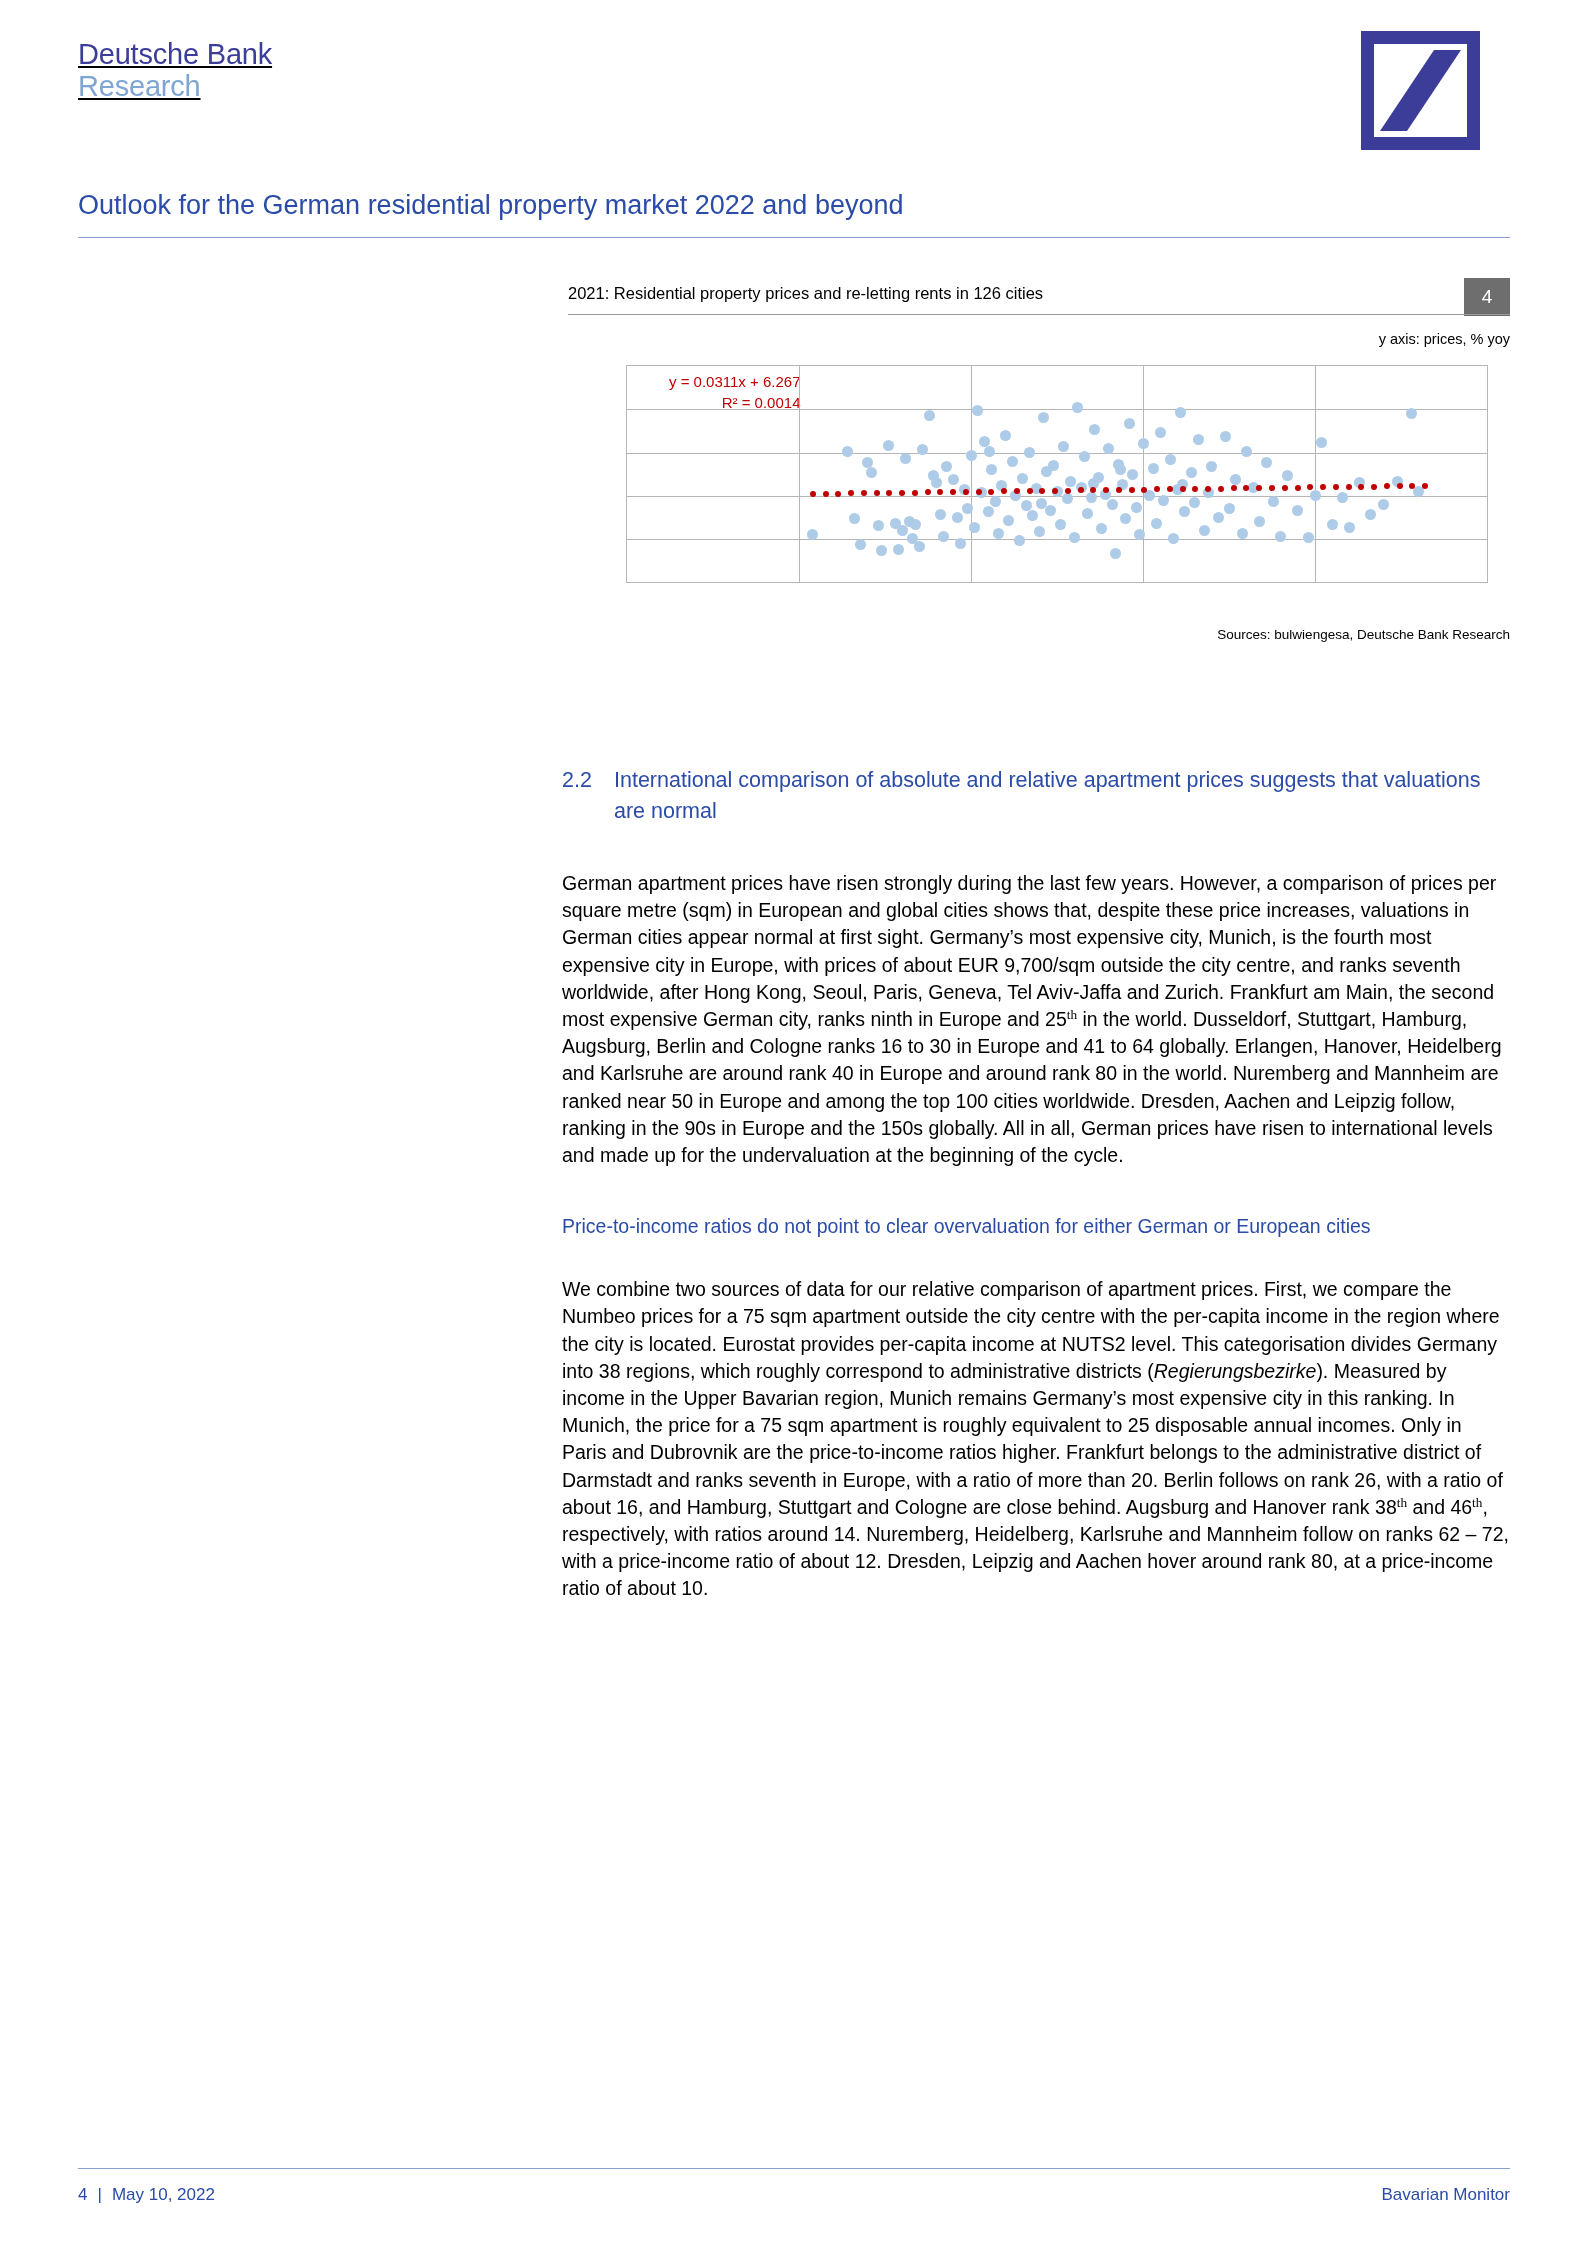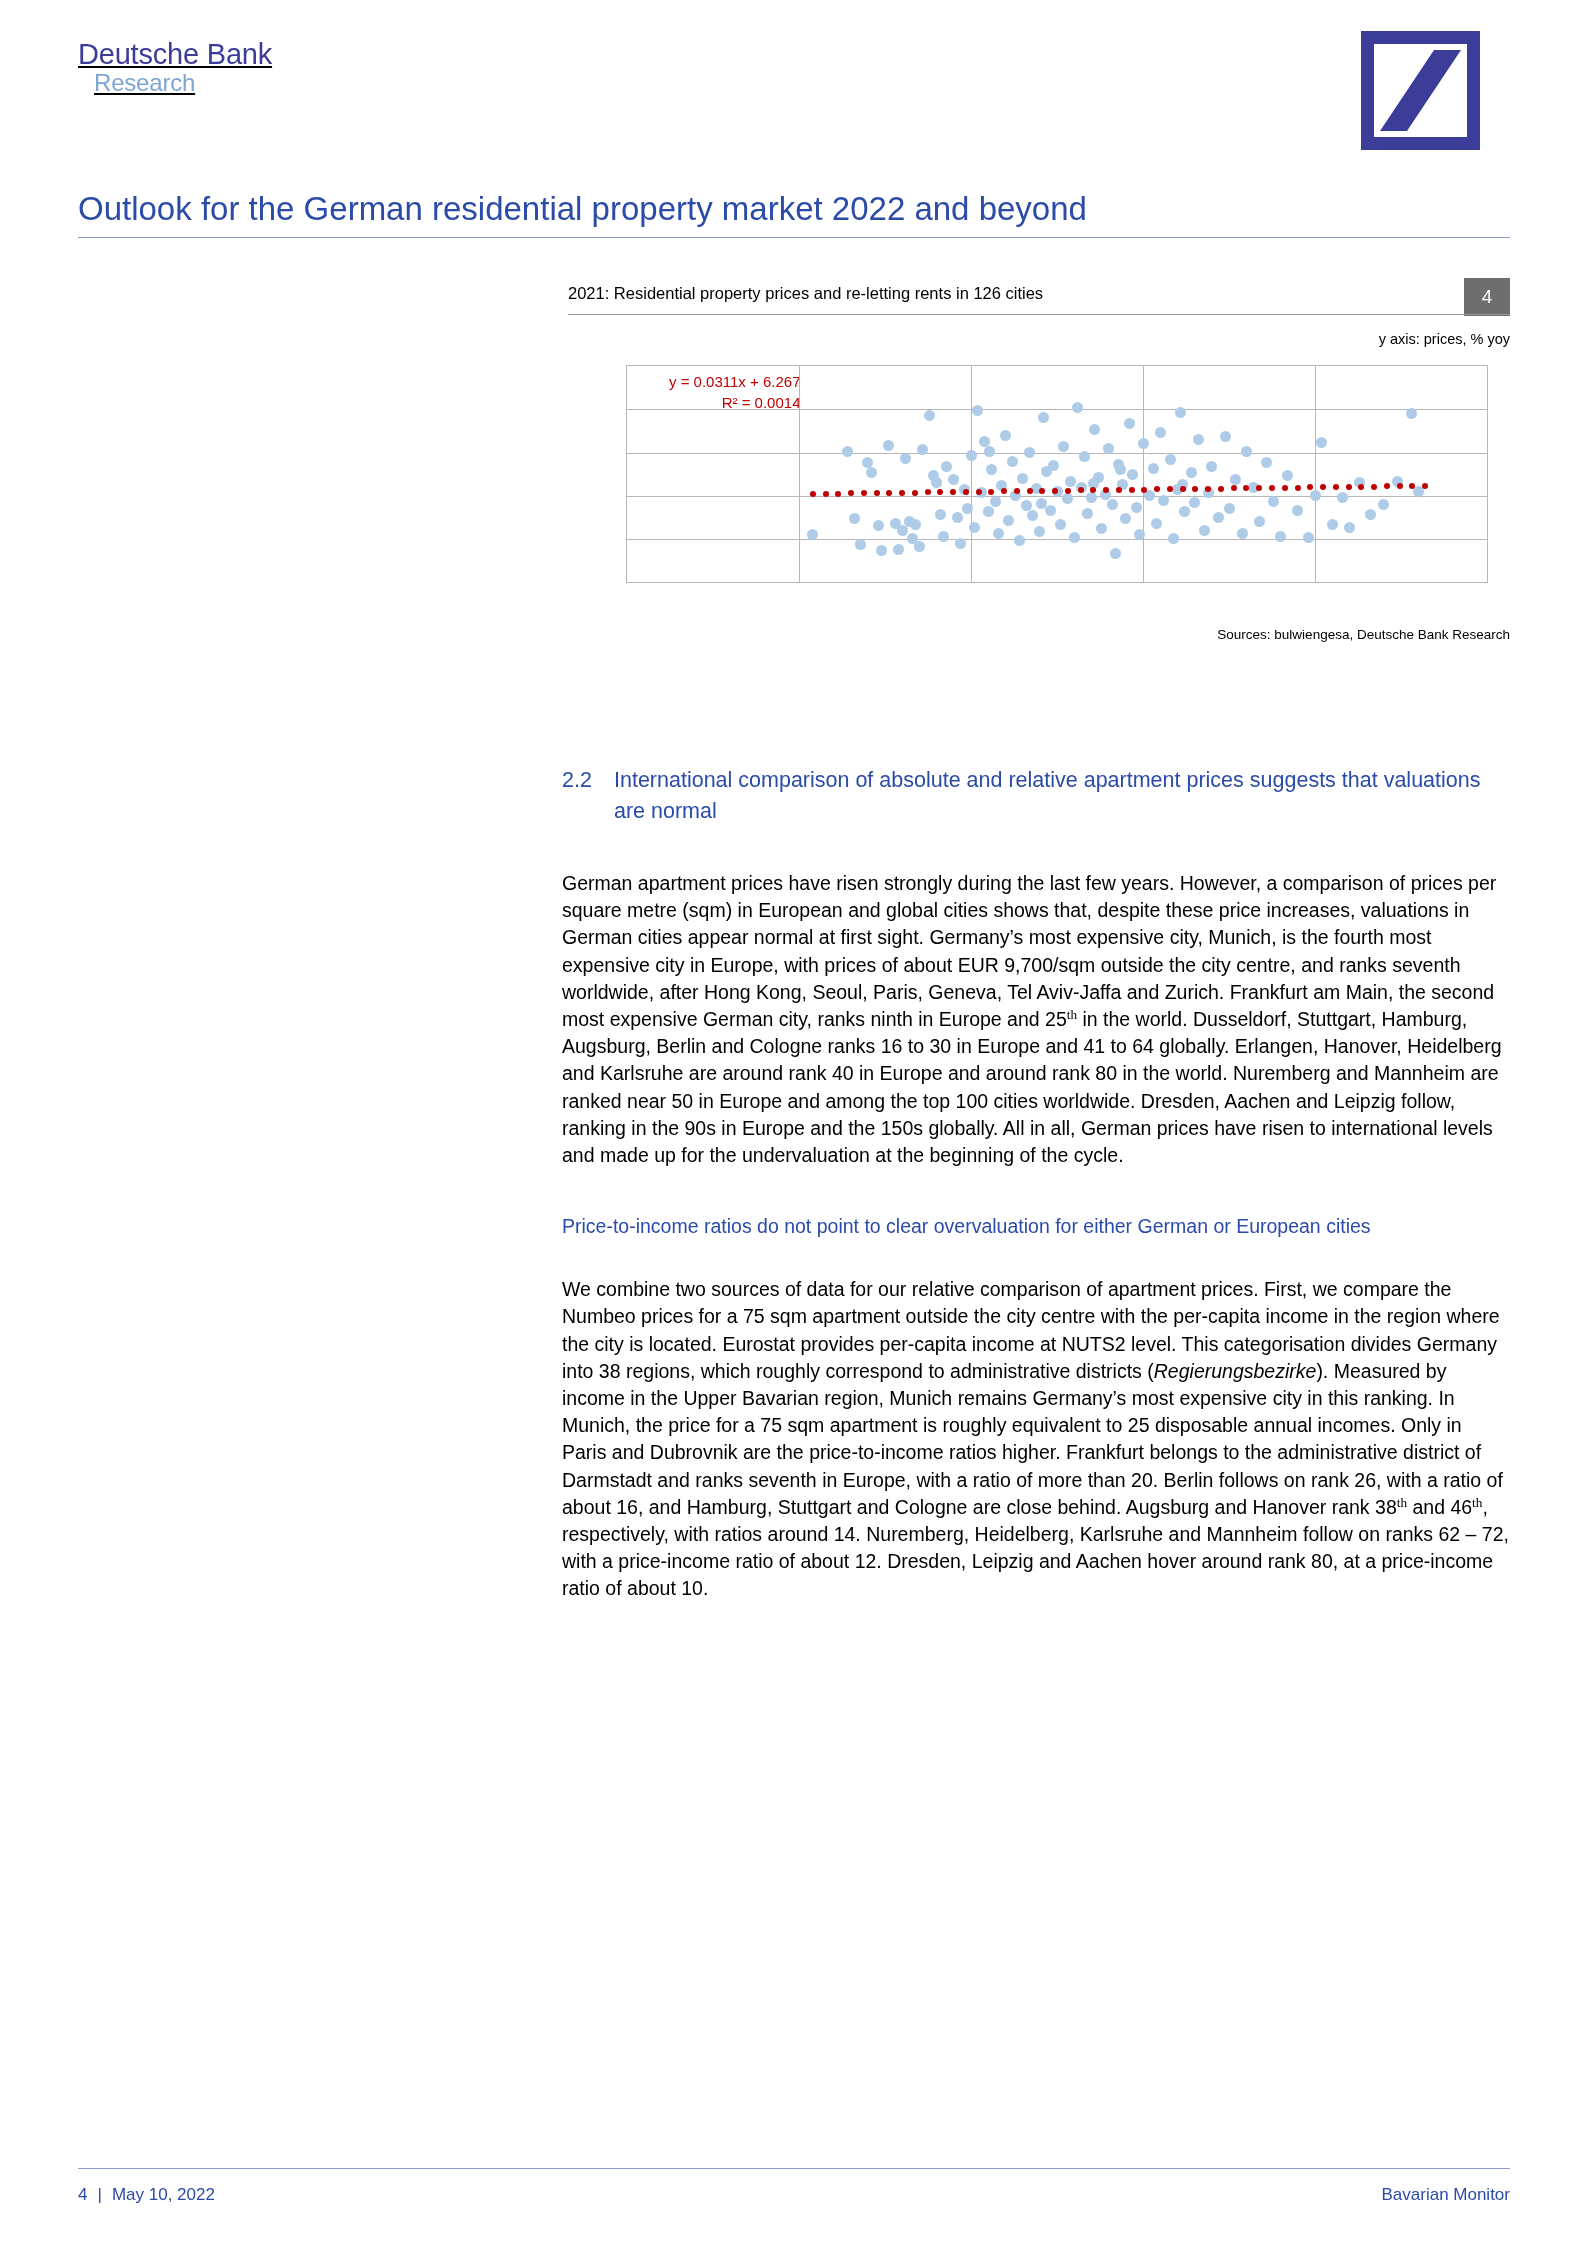--- a/index.html
+++ b/index.html
@@ -29,26 +29,25 @@
     text-decoration: underline;
   }
   .brand-line1 {
     font-size: 29px;
     color: #3c3c99;
     letter-spacing: -0.2px;
     line-height: 1.12;
     white-space: nowrap;
   }
   .brand-line2 {
-    font-size: 24px;
+    font-size: 29px;
     color: #7fa5d4;
     letter-spacing: -0.2px;
     line-height: 1.12;
     white-space: nowrap;
-    margin-left: 16px;
   }
 
   .db-logo {
     position: absolute;
     left: 1361px;
     top: 31px;
     width: 119px;
     height: 119px;
     border: 13px solid #3c3c99;
     box-sizing: border-box;
@@ -62,21 +61,21 @@
     height: 97px;
     overflow: hidden;
   }
   .db-logo .slash svg { display: block; }
 
   
   .page-title {
     position: absolute;
     left: 78px;
     top: 190px;
-    font-size: 33px;
+    font-size: 27px;
     color: #2b4ba8;
     white-space: nowrap;
   }
   .title-rule {
     position: absolute;
     left: 78px;
     top: 237px;
     width: 1432px;
     height: 1px;
     background: #8a9ccc;

